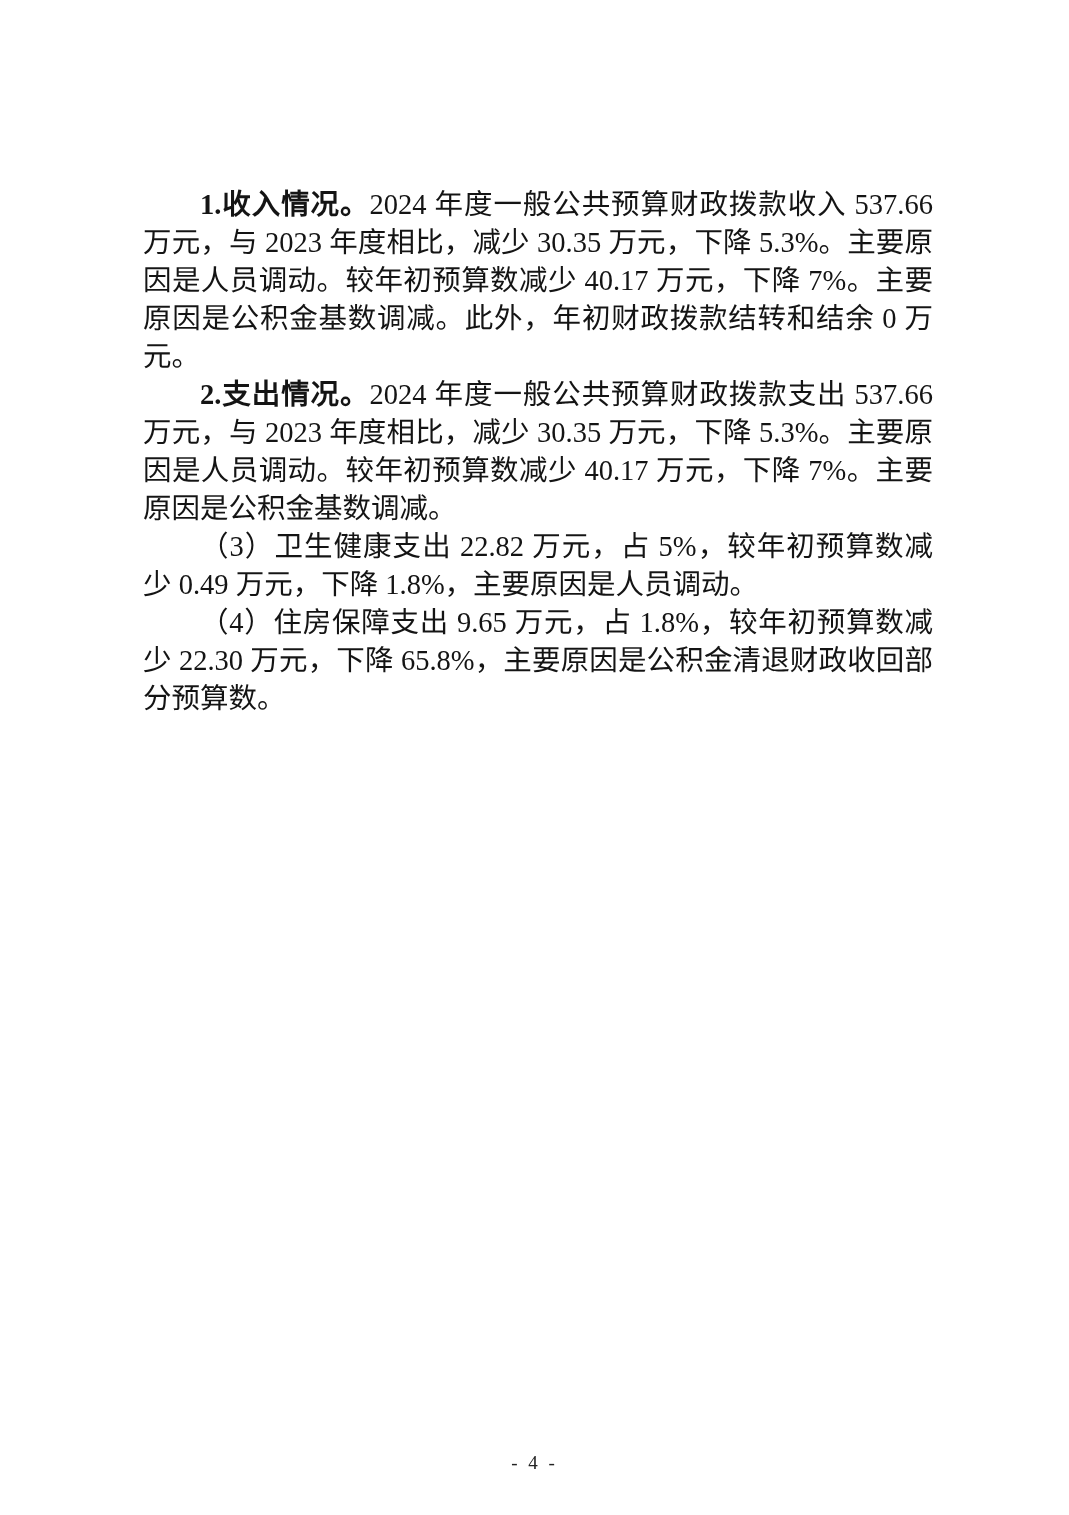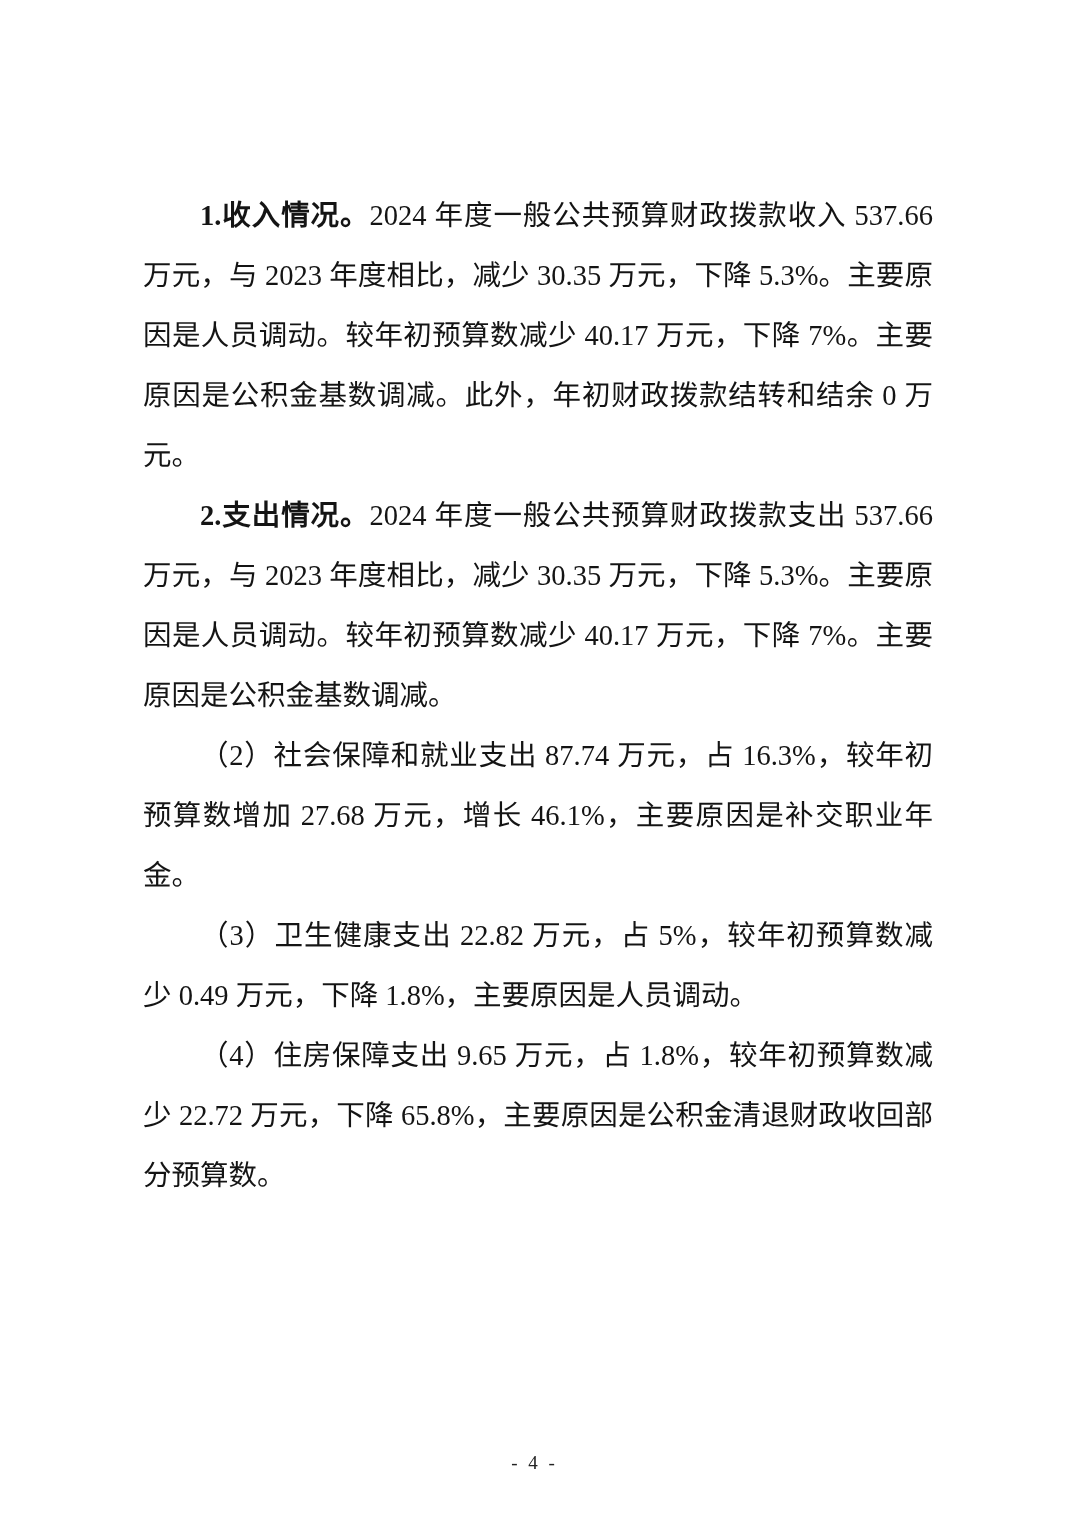--- a/index.html
+++ b/index.html
@@ -22,21 +22,21 @@
   }
   .content {
     position: absolute;
     left: 143px;
     top: 186px;
     width: 790px;
   }
   .para {
     margin: 0;
     font-size: 28.5px;
-    line-height: 60px;
+    line-height: 38px;
     text-align: justify;
     text-indent: 2em;
     word-break: break-word;
   }
   .para b {
     font-weight: bold;
   }
   .footer {
     position: absolute;
     left: 0;
@@ -48,20 +48,19 @@
     color: #222222;
   }
 </style>
 </head>
 <body>
 
 <div class="page">
   <main class="content">
       <p class="para"><b>1.收入情况。</b>2024 年度一般公共预算财政拨款收入 537.66 万元，与 2023 年度相比，减少 30.35 万元，下降 5.3%。主要原因是人员调动。较年初预算数减少 40.17 万元，下降 7%。主要原因是公积金基数调减。此外，年初财政拨款结转和结余 0 万元。</p>
       <p class="para"><b>2.支出情况。</b>2024 年度一般公共预算财政拨款支出 537.66 万元，与 2023 年度相比，减少 30.35 万元，下降 5.3%。主要原因是人员调动。较年初预算数减少 40.17 万元，下降 7%。主要原因是公积金基数调减。</p>
-      <p class="para">（2）社会保障和就业支出 87.74 万元，占 16.3%，较年初预算数增加 27.68 万元，增长 46.1%，主要原因是补交职业年金。</p>
       <p class="para">（3）卫生健康支出 22.82 万元，占 5%，较年初预算数减少 0.49 万元，下降 1.8%，主要原因是人员调动。</p>
-      <p class="para">（4）住房保障支出 9.65 万元，占 1.8%，较年初预算数减少 22.72 万元，下降 65.8%，主要原因是公积金清退财政收回部分预算数。</p>
+      <p class="para">（4）住房保障支出 9.65 万元，占 1.8%，较年初预算数减少 22.30 万元，下降 65.8%，主要原因是公积金清退财政收回部分预算数。</p>
     </main>
   <footer class="footer">
     <span>- 4 -</span>
   </footer>
 </div>
 
 </body></html>

